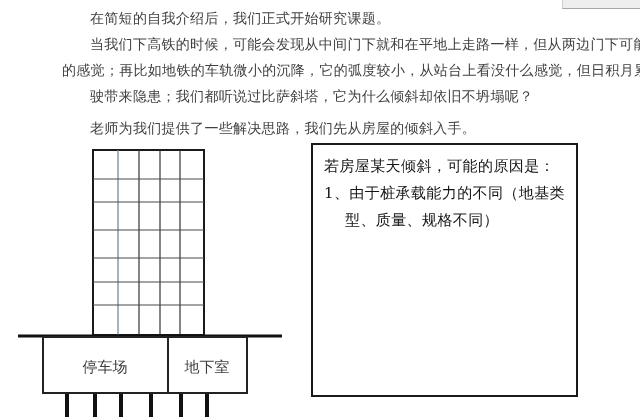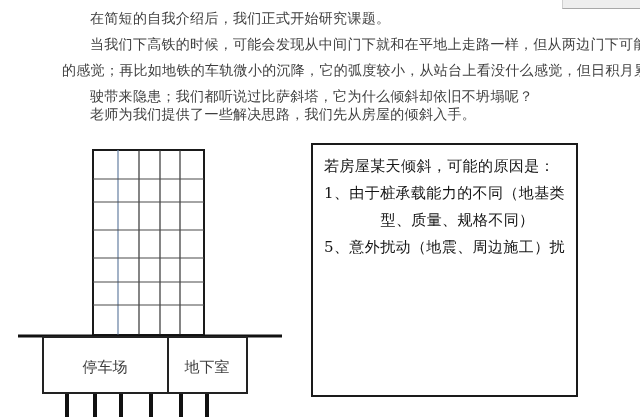--- a/index.html
+++ b/index.html
@@ -29,21 +29,21 @@
     white-space: nowrap;
     font-size: 14px;
     letter-spacing: 0.3px;
     color: #3f3f3f;
   }
   .body-line.indent { left: 90px; }
   .bl-0 { top: 10px; }
   .bl-1 { top: 36px; }
   .bl-2 { top: 62px; }
   .bl-3 { top: 88px; margin-left: 28px; }
-  .bl-4 { top: 106px; font-family: Liberation Mono, monospace; }
+  .bl-4 { top: 120px; font-family: Liberation Mono, monospace; }
 
   
   .diagram-svg {
     position: absolute;
     top: 0; left: 0;
     width: 640px; height: 417px;
   }
   .diagram-label {
     font-family: "Liberation Sans", "DejaVu Sans", sans-serif;
     font-size: 15px;
@@ -61,21 +61,21 @@
     padding: 8px 6px 18px 11px;
     font-family: "DejaVu Serif", "Liberation Serif", serif;
     font-size: 15px;
     letter-spacing: 0.4px;
     color: #141414;
   }
   .reason-line {
     line-height: 27px;
     white-space: nowrap;
   }
-  .reason-line.cont { padding-left: 21px; text-align: center; }
+  .reason-line.cont { padding-left: 21px; }
 </style>
 </head>
 <body>
 
 <div class="page">
 
   <div class="top-right-fragment"></div>
 
   <div>
     <div class="body-line bl-0 indent">在简短的自我介绍后，我们正式开始研究课题。</div>
@@ -113,16 +113,15 @@
     <rect x="119" y="394" width="4" height="23" fill="#111111"></rect>
     <rect x="149" y="394" width="4" height="23" fill="#111111"></rect>
     <rect x="179" y="394" width="4" height="23" fill="#111111"></rect>
     <rect x="205" y="394" width="4" height="23" fill="#111111"></rect>
   </svg>
 
   <div class="reasons-box">
     <div class="reason-line">若房屋某天倾斜，可能的原因是：</div>
     <div class="reason-line">1、由于桩承载能力的不同（地基类</div>
     <div class="reason-line cont">型、质量、规格不同）</div>
-    <div class="reason-line">5、意外扰动（地震、周边施工）扰</div>
   </div>
 
 </div>
 
 </body></html>

